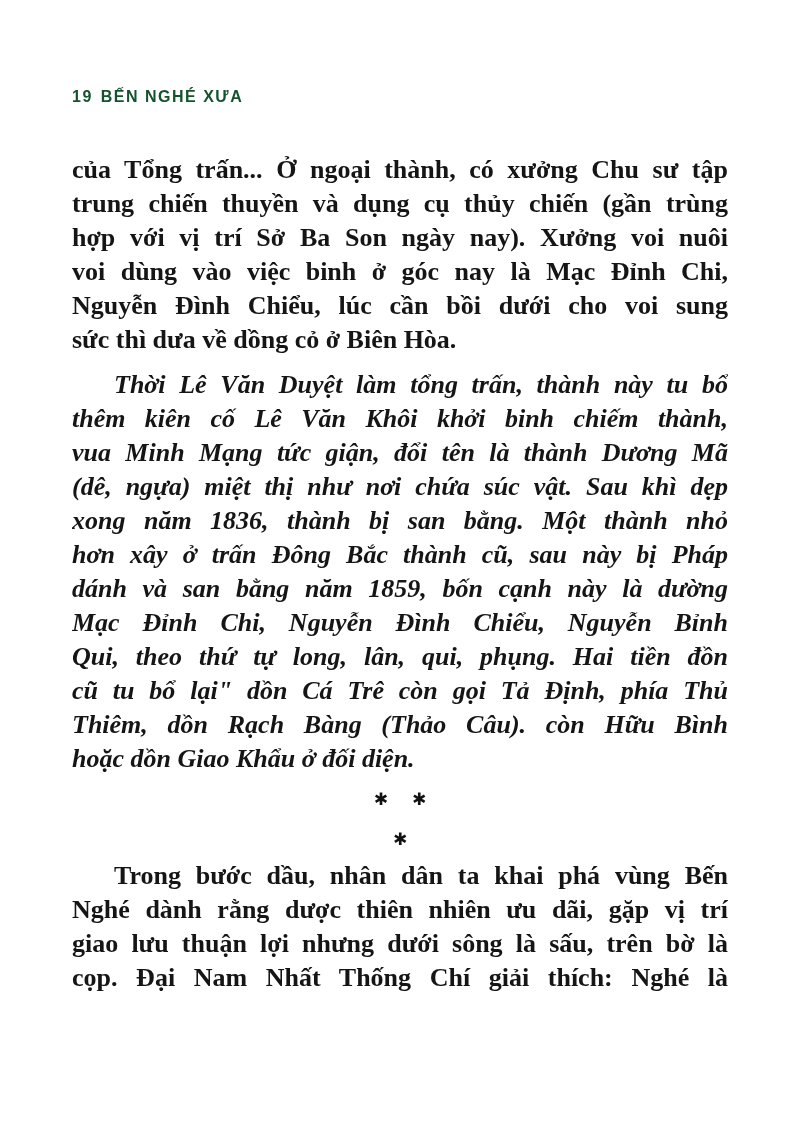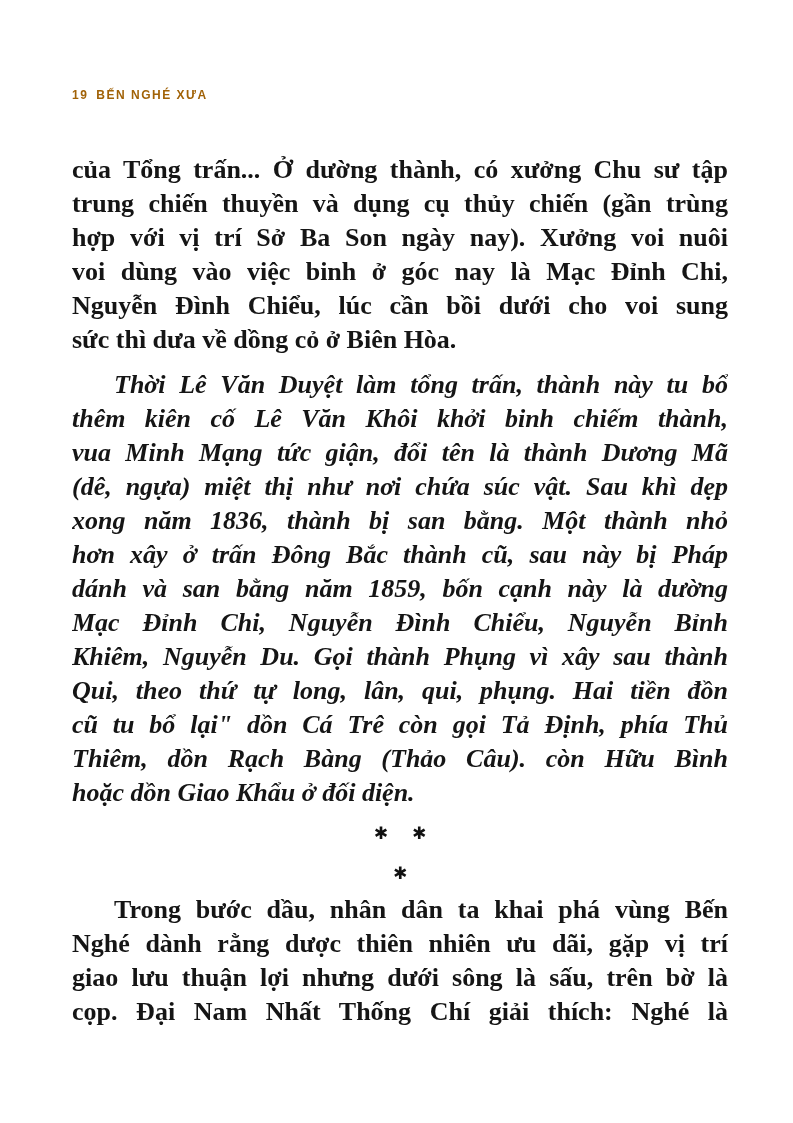--- a/index.html
+++ b/index.html
@@ -15,23 +15,23 @@
     color: #141414;
     overflow: hidden;
     font-family: "Liberation Serif", "DejaVu Serif", serif;
   }
   .running-header {
     position: absolute;
     top: 88px;
     left: 72px;
     font-family: "Liberation Sans", "DejaVu Sans", sans-serif;
     font-weight: bold;
-    font-size: 12px;
+    font-size: 16px;
     letter-spacing: 1.5px;
-    color: #a16207;
+    color: #14532d;
   }
   .running-header .pgnum { margin-right: 8px; }
   .text-block {
     position: absolute;
     top: 153px;
     left: 72px;
     width: 656px;
     font-size: 26px;
     font-weight: bold;
     color: #151515;
@@ -72,38 +72,37 @@
 
 <div class="page">
 
   <div class="running-header">
     <span class="pgnum">19</span><span>BẾN NGHÉ XƯA</span>
   </div>
 
   <div class="text-block">
 
     <div class="para">
-      <div class="line">của Tổng trấn... Ở dường thành, có xưởng Chu sư tập</div>
+      <div class="line">của Tổng trấn... Ở ngoại thành, có xưởng Chu sư tập</div>
       <div class="line">trung chiến thuyền và dụng cụ thủy chiến (gần trùng</div>
       <div class="line">hợp với vị trí Sở Ba Son ngày nay). Xưởng voi nuôi</div>
       <div class="line">voi dùng vào việc binh ở góc nay là Mạc Đỉnh Chi,</div>
       <div class="line">Nguyễn Đình Chiểu, lúc cần bồi dưới cho voi sung</div>
       <div class="line lastline">sức thì dưa về dồng cỏ ở Biên Hòa.</div>
     </div>
 
     <div class="para">
       <div class="line indent">Thời Lê Văn Duyệt làm tổng trấn, thành này tu bổ</div>
       <div class="line">thêm kiên cố Lê Văn Khôi khởi binh chiếm thành,</div>
       <div class="line">vua Minh Mạng tức giận, đổi tên là thành Dương Mã</div>
       <div class="line">(dê, ngựa) miệt thị như nơi chứa súc vật. Sau khì dẹp</div>
       <div class="line">xong năm 1836, thành bị san bằng. Một thành nhỏ</div>
       <div class="line">hơn xây ở trấn Đông Bắc thành cũ, sau này bị Pháp</div>
       <div class="line">dánh và san bằng năm 1859, bốn cạnh này là dường</div>
       <div class="line">Mạc Đỉnh Chi, Nguyễn Đình Chiểu, Nguyễn Bỉnh</div>
-      <div class="line">Khiêm, Nguyễn Du. Gọi thành Phụng vì xây sau thành</div>
       <div class="line">Qui, theo thứ tự long, lân, qui, phụng. Hai tiền đồn</div>
       <div class="line">cũ tu bổ lại" dồn Cá Trê còn gọi Tả Định, phía Thủ</div>
       <div class="line">Thiêm, dồn Rạch Bàng (Thảo Câu). còn Hữu Bình</div>
       <div class="line lastline">hoặc dồn Giao Khẩu ở đối diện.</div>
     </div>
 
     <div class="separator">
       <div class="sep-row top">✱ ✱</div>
       <div class="sep-row">✱</div>
     </div>

